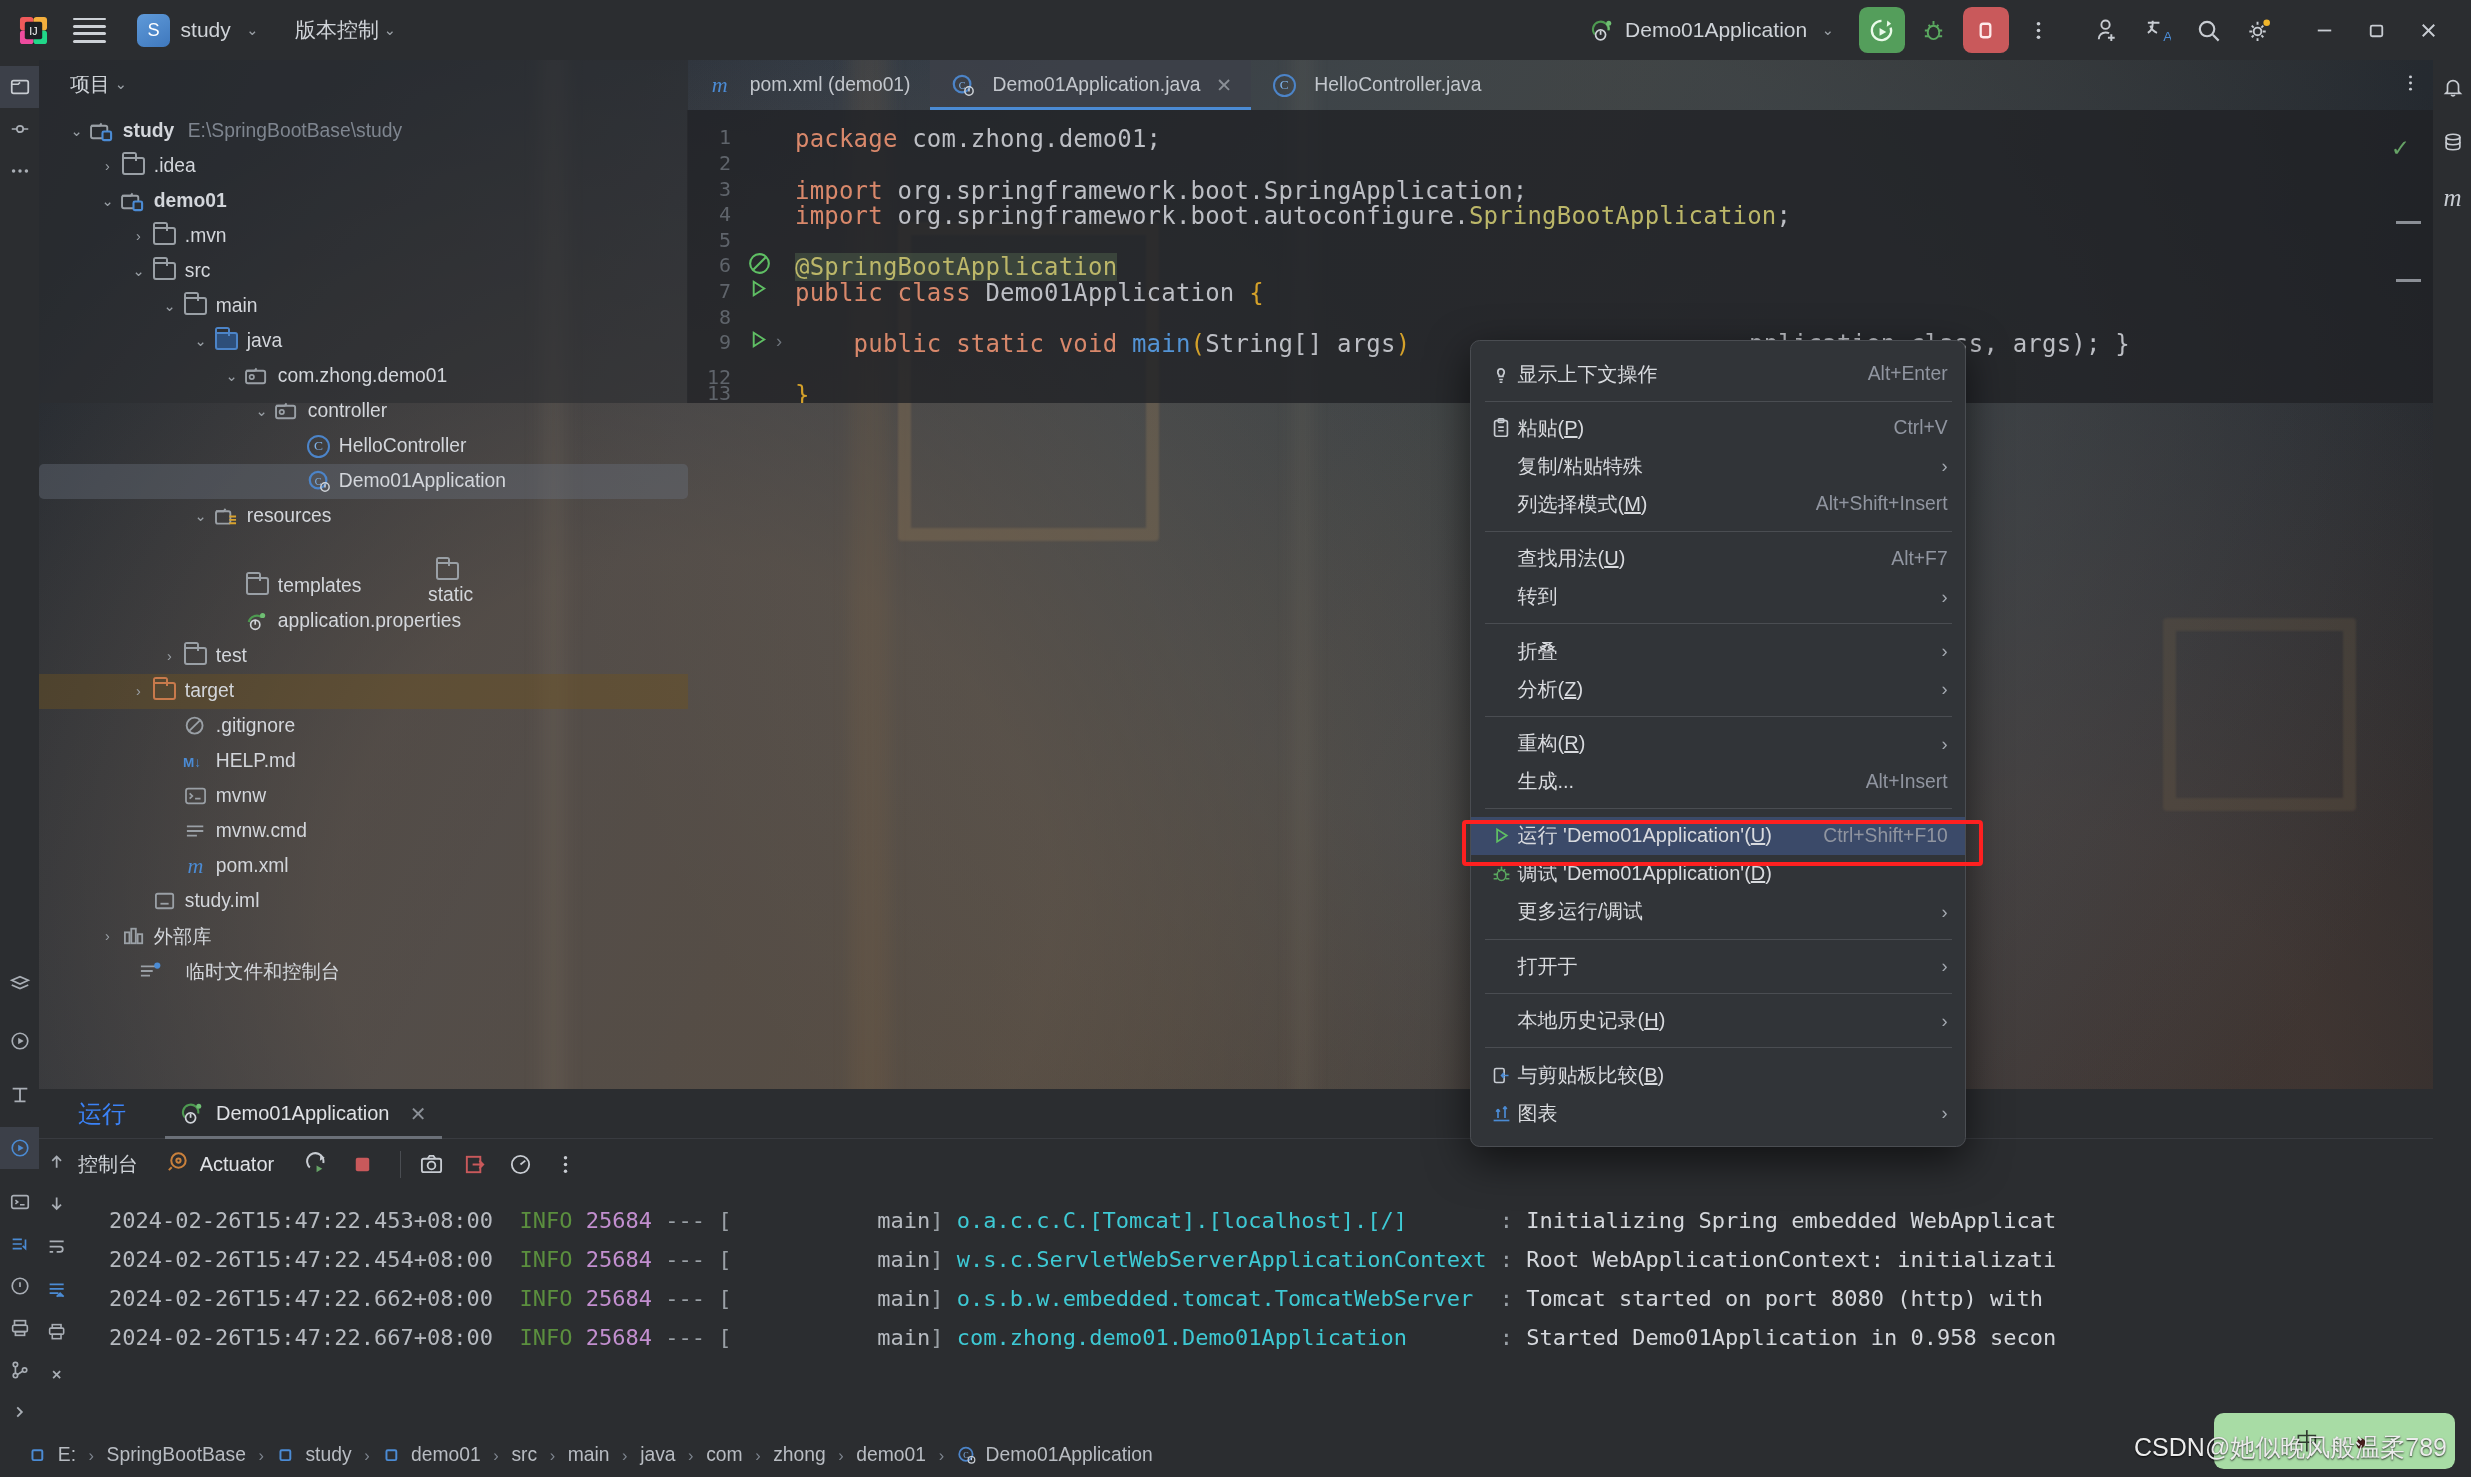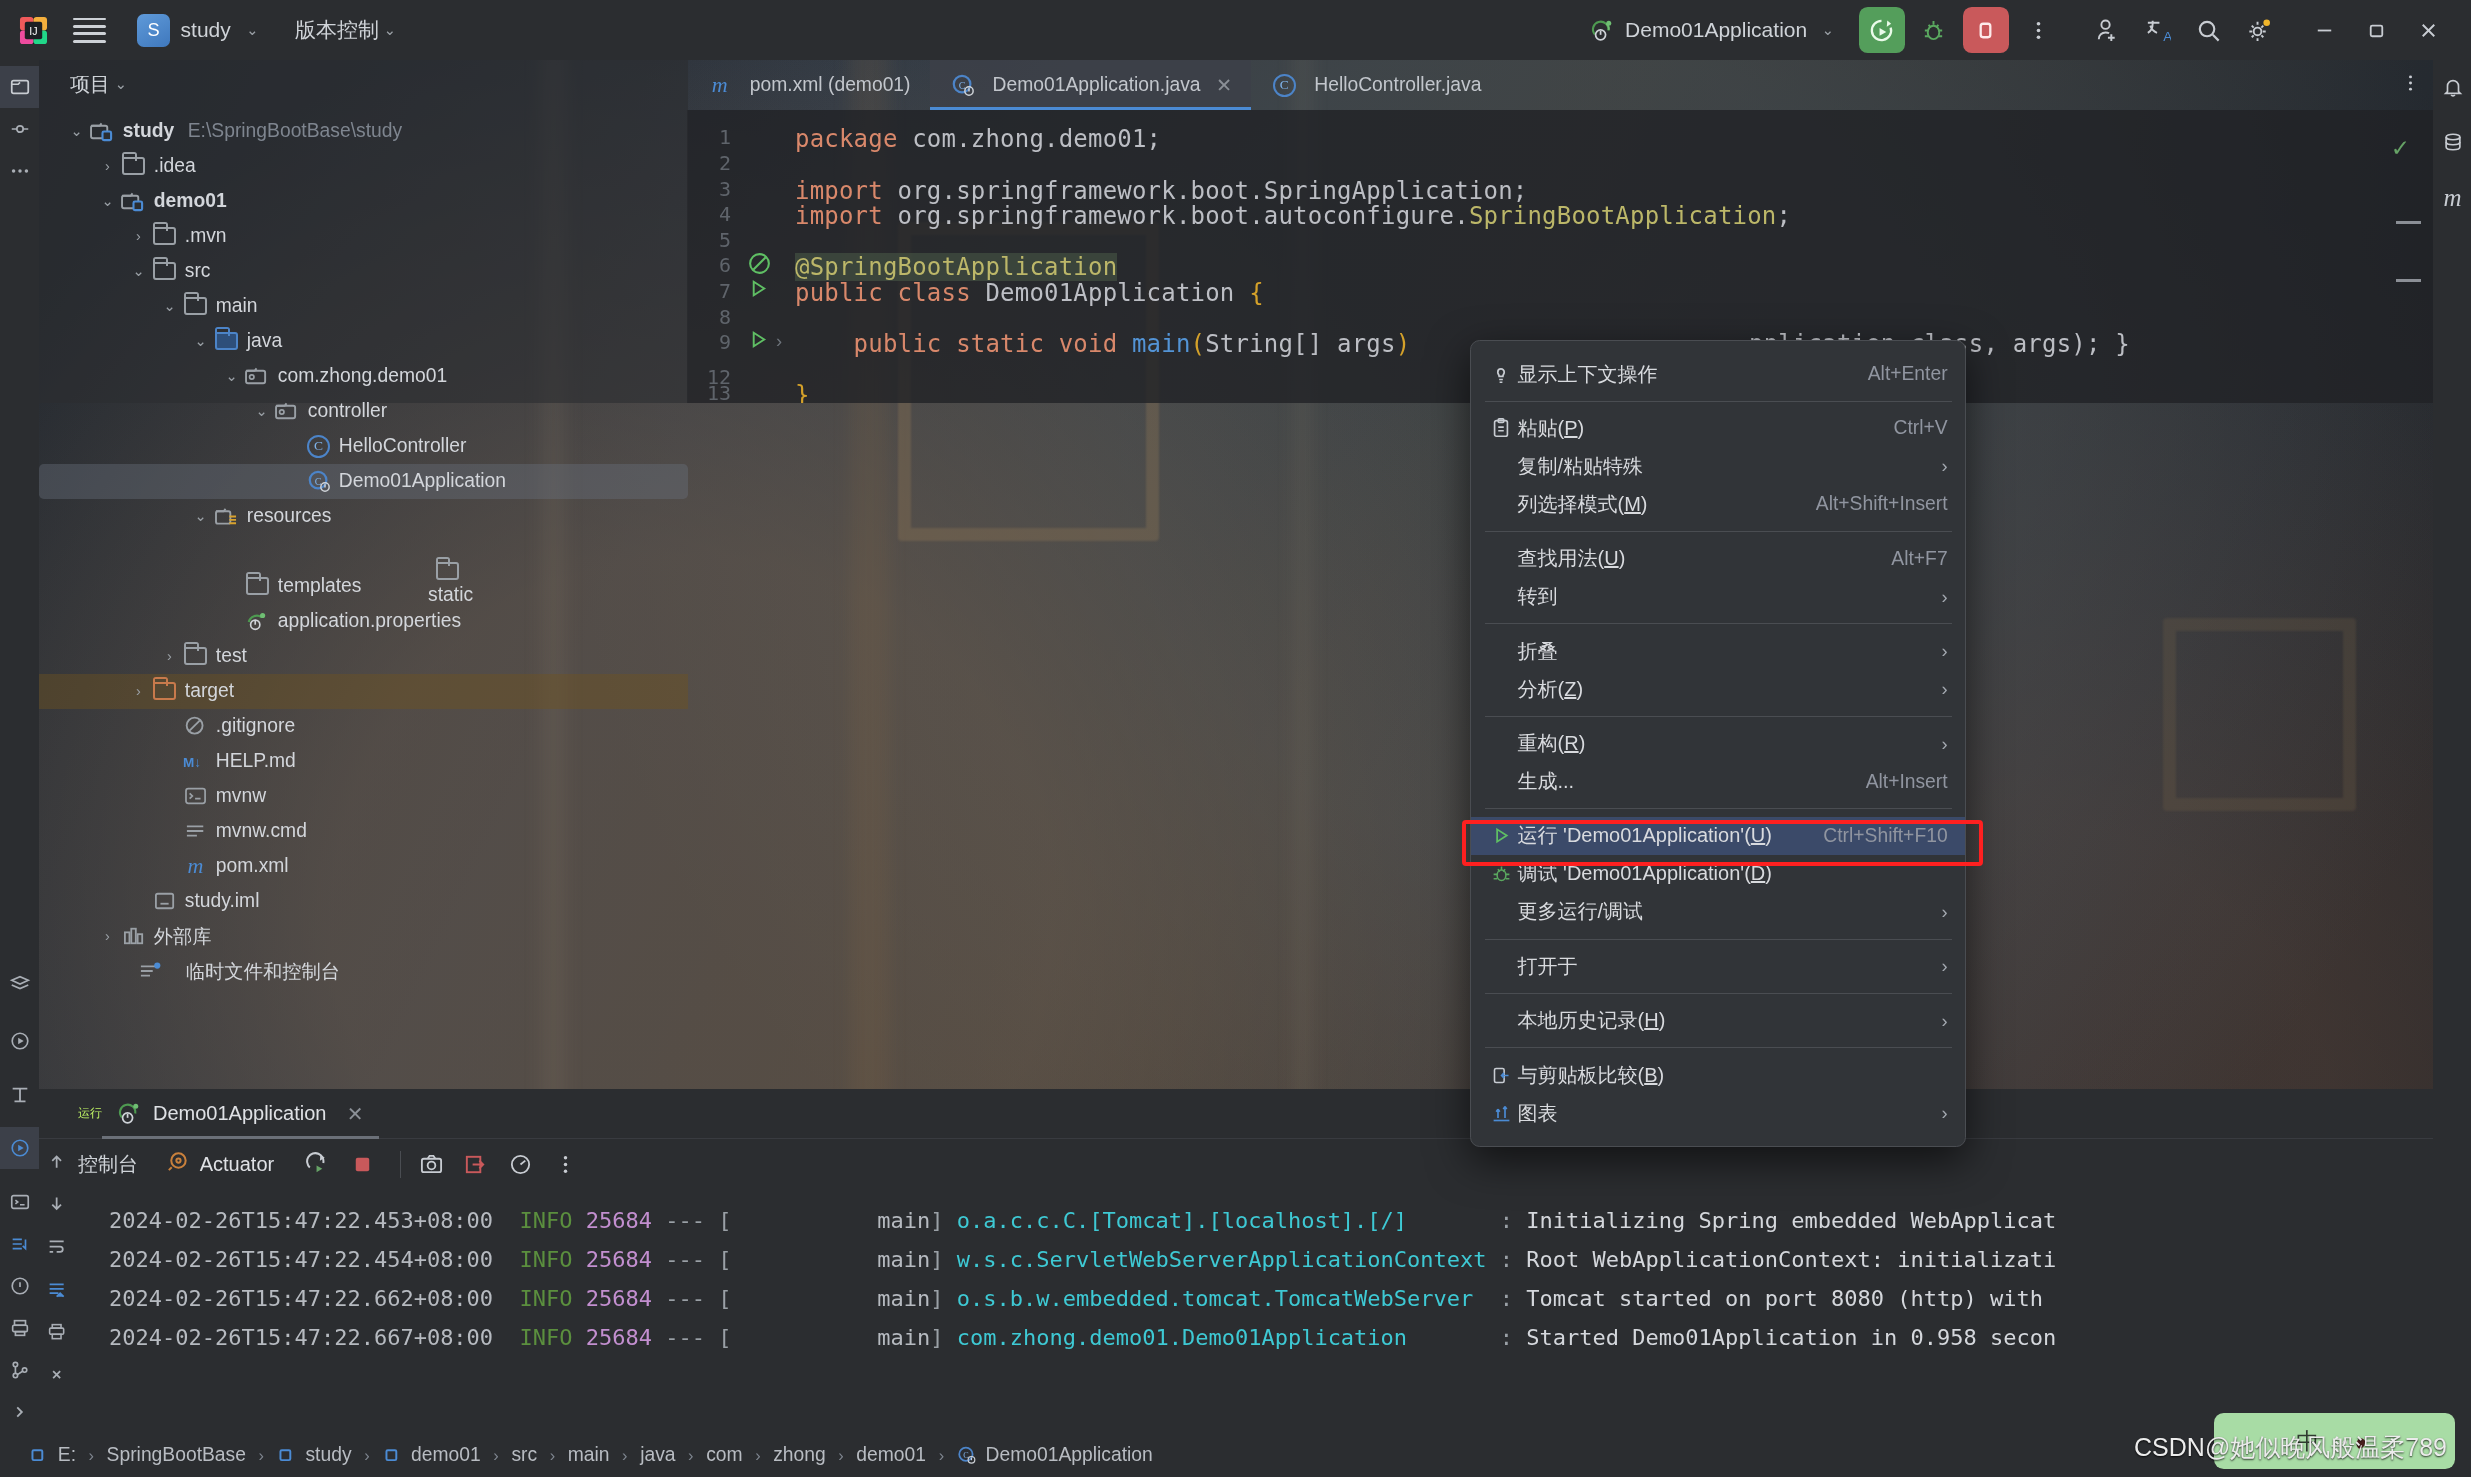--- a/index.html
+++ b/index.html
@@ -143,21 +143,21 @@
     border: 4.8px solid #fe2020; border-radius: 3.9px; z-index: 80; pointer-events: none;
   }
   .u { text-decoration: underline; }
 
   
   .runpane {
     position: absolute; left: 39px; right: 39px; bottom: 44px; height: 1029px; top: 1089px;
     background: #2b2d30; z-index: 25;
   }
   .rp-tabs { height: 50px; display: flex; align-items: center; padding-left: 39px; gap: 0; border-bottom: 1px solid #393b40;}
-  .rp-label { font-size: 12px; color: #bef264; }
+  .rp-label { font-size: 24px; color: #3b82f6; margin-right: 39px;}
   .rp-tab { display:flex; align-items:center; gap: 10.6px; font-size: 20px; color: #dfe1e5; padding: 0 15.4px; height: 50px; cursor:pointer; box-shadow: inset 0 -2.9px 0 #6b7078;}
   .rp-tab .x { color: #8b9097; margin-left: 9.7px;}
   .rp-toolbar { height: 50px; display: flex; align-items: center; padding-left: 39px; gap: 0;}
   .rp-tb-text { font-size: 20px; color: #cfd3d8; margin-right: 27px;}
   .rp-actuator { display:flex; align-items:center; gap:9.7px; font-size:20px; color:#dfe1e5; margin-right: 25px; cursor:pointer;}
   .rp-ico { width: 37px; height: 37px; display:flex; align-items:center; justify-content:center; cursor:pointer; margin-right: 7.7px;}
   .rp-div { width:1px; height: 27px; background:#4a4d52; margin: 0 11.6px;}
 
   .console {
     position: absolute; left: 70px; right: 23px; top: 112px; bottom: 0;

